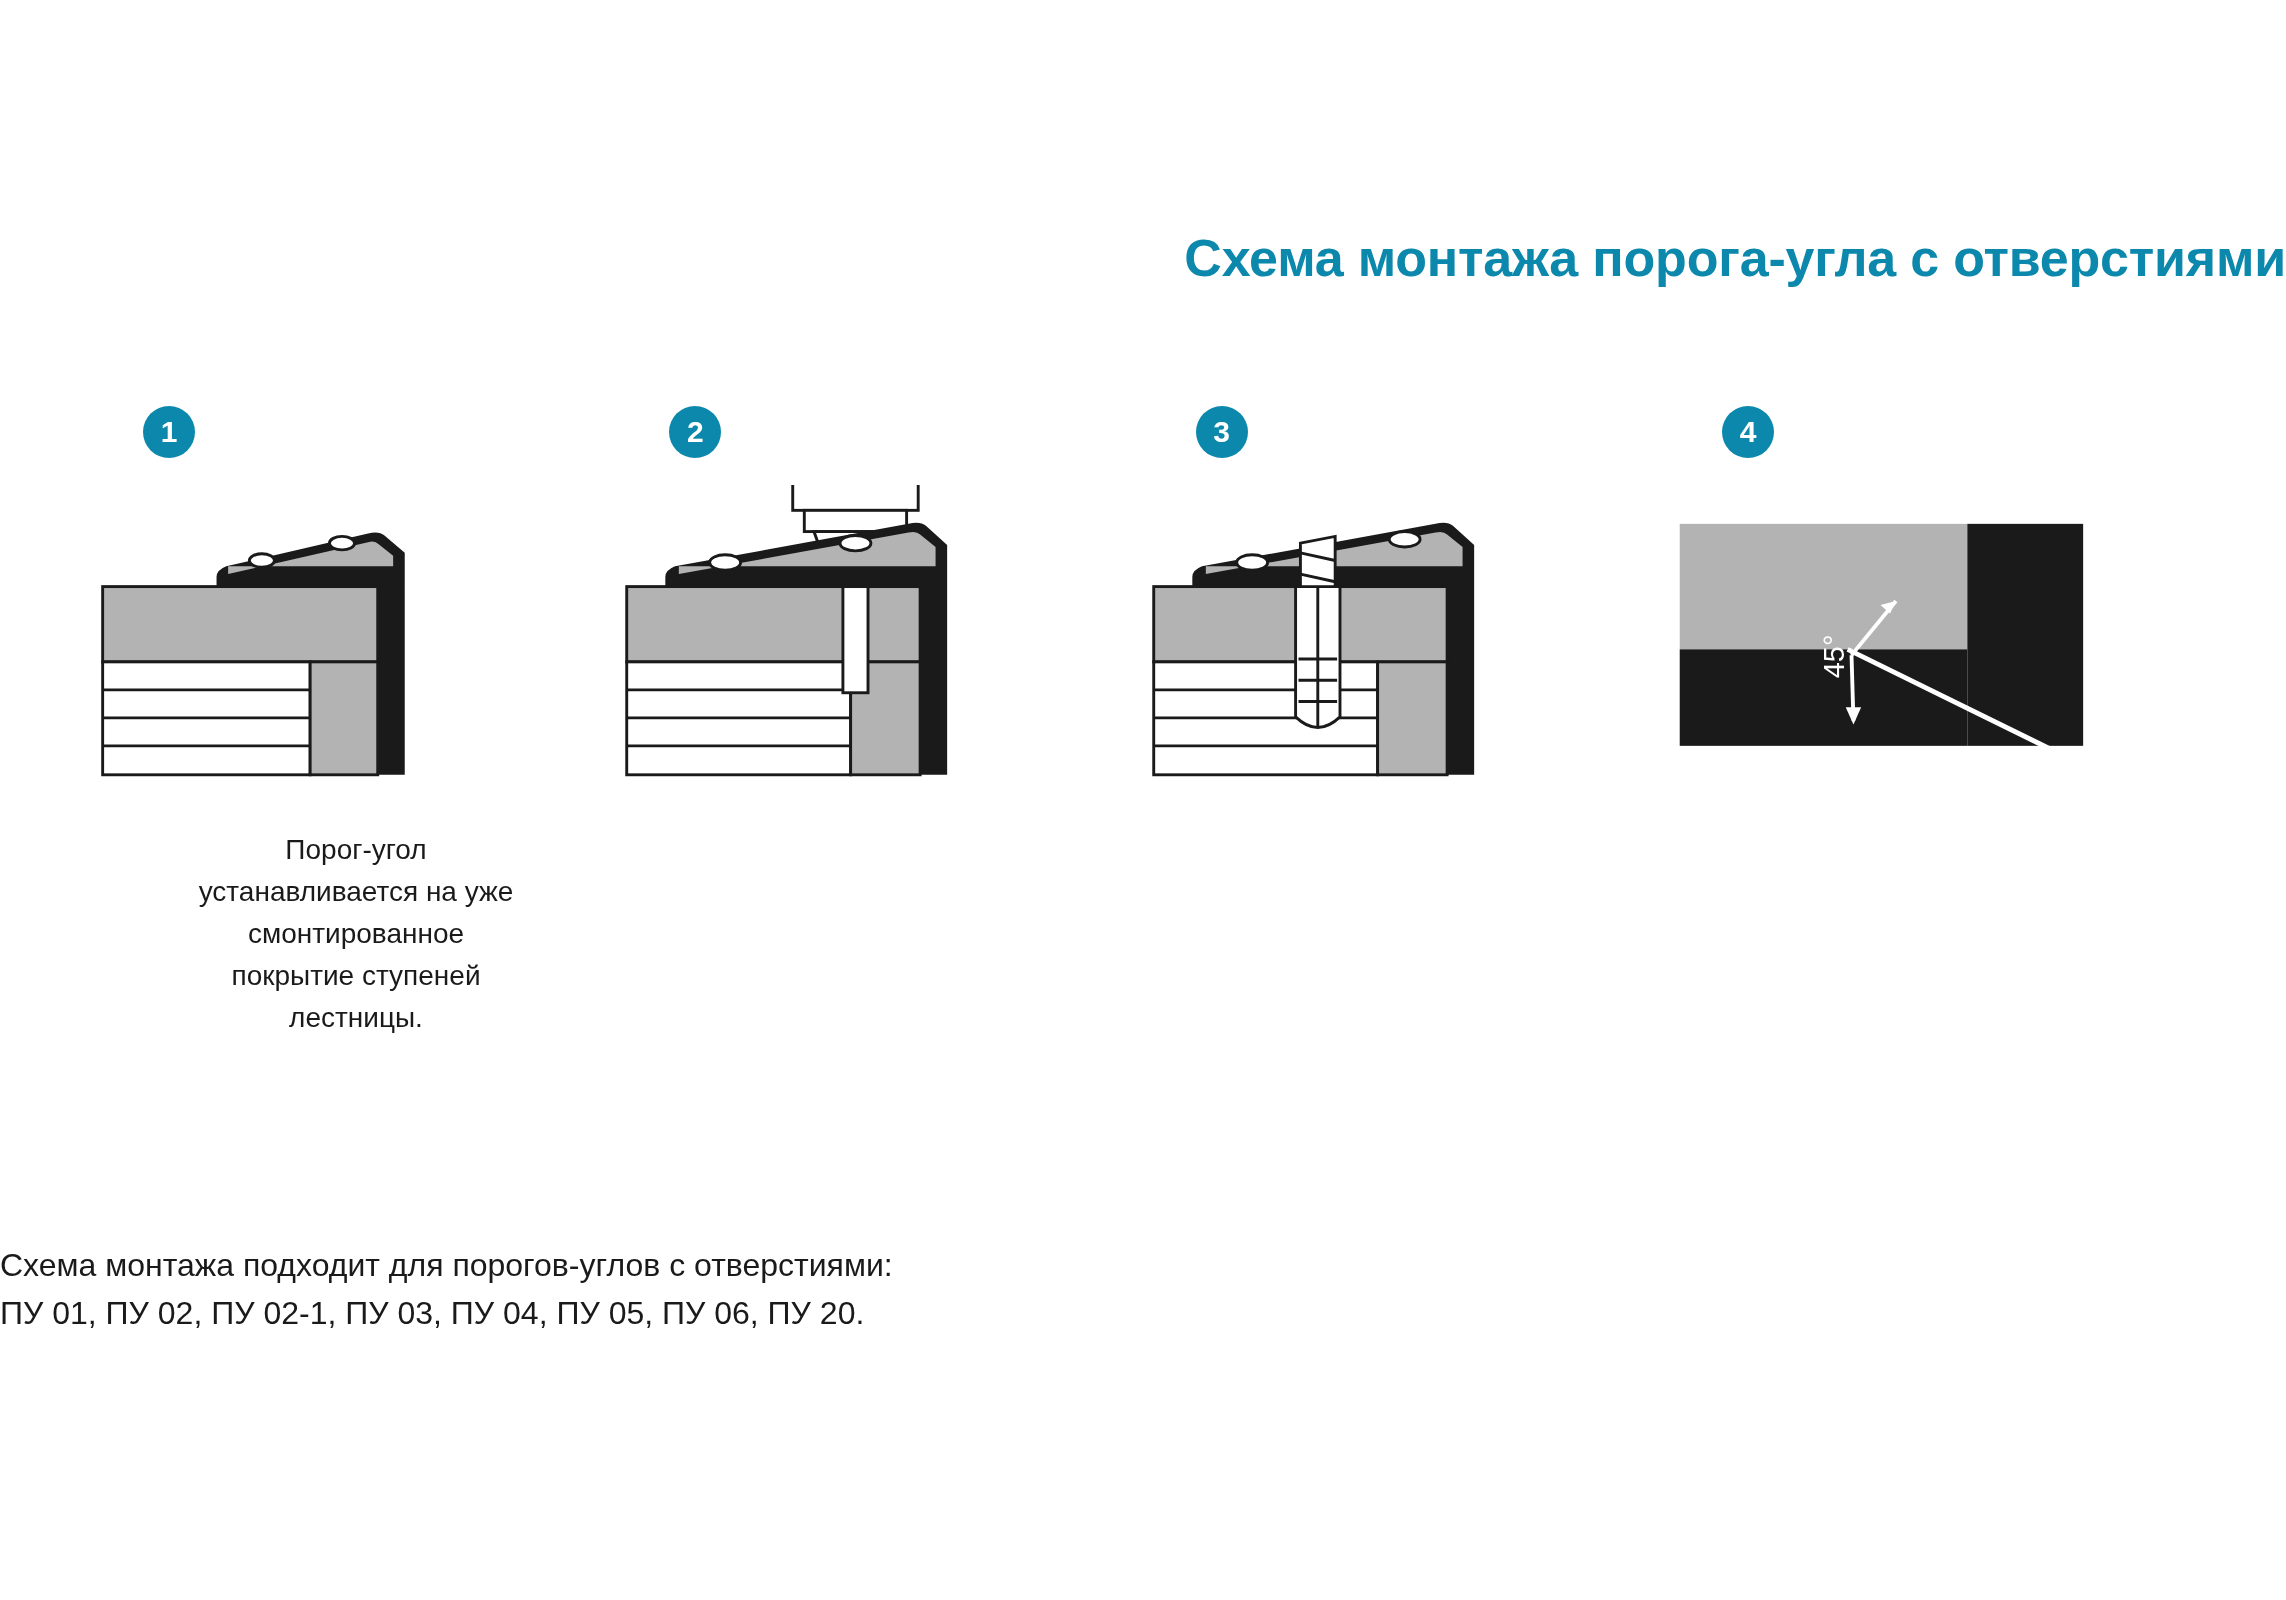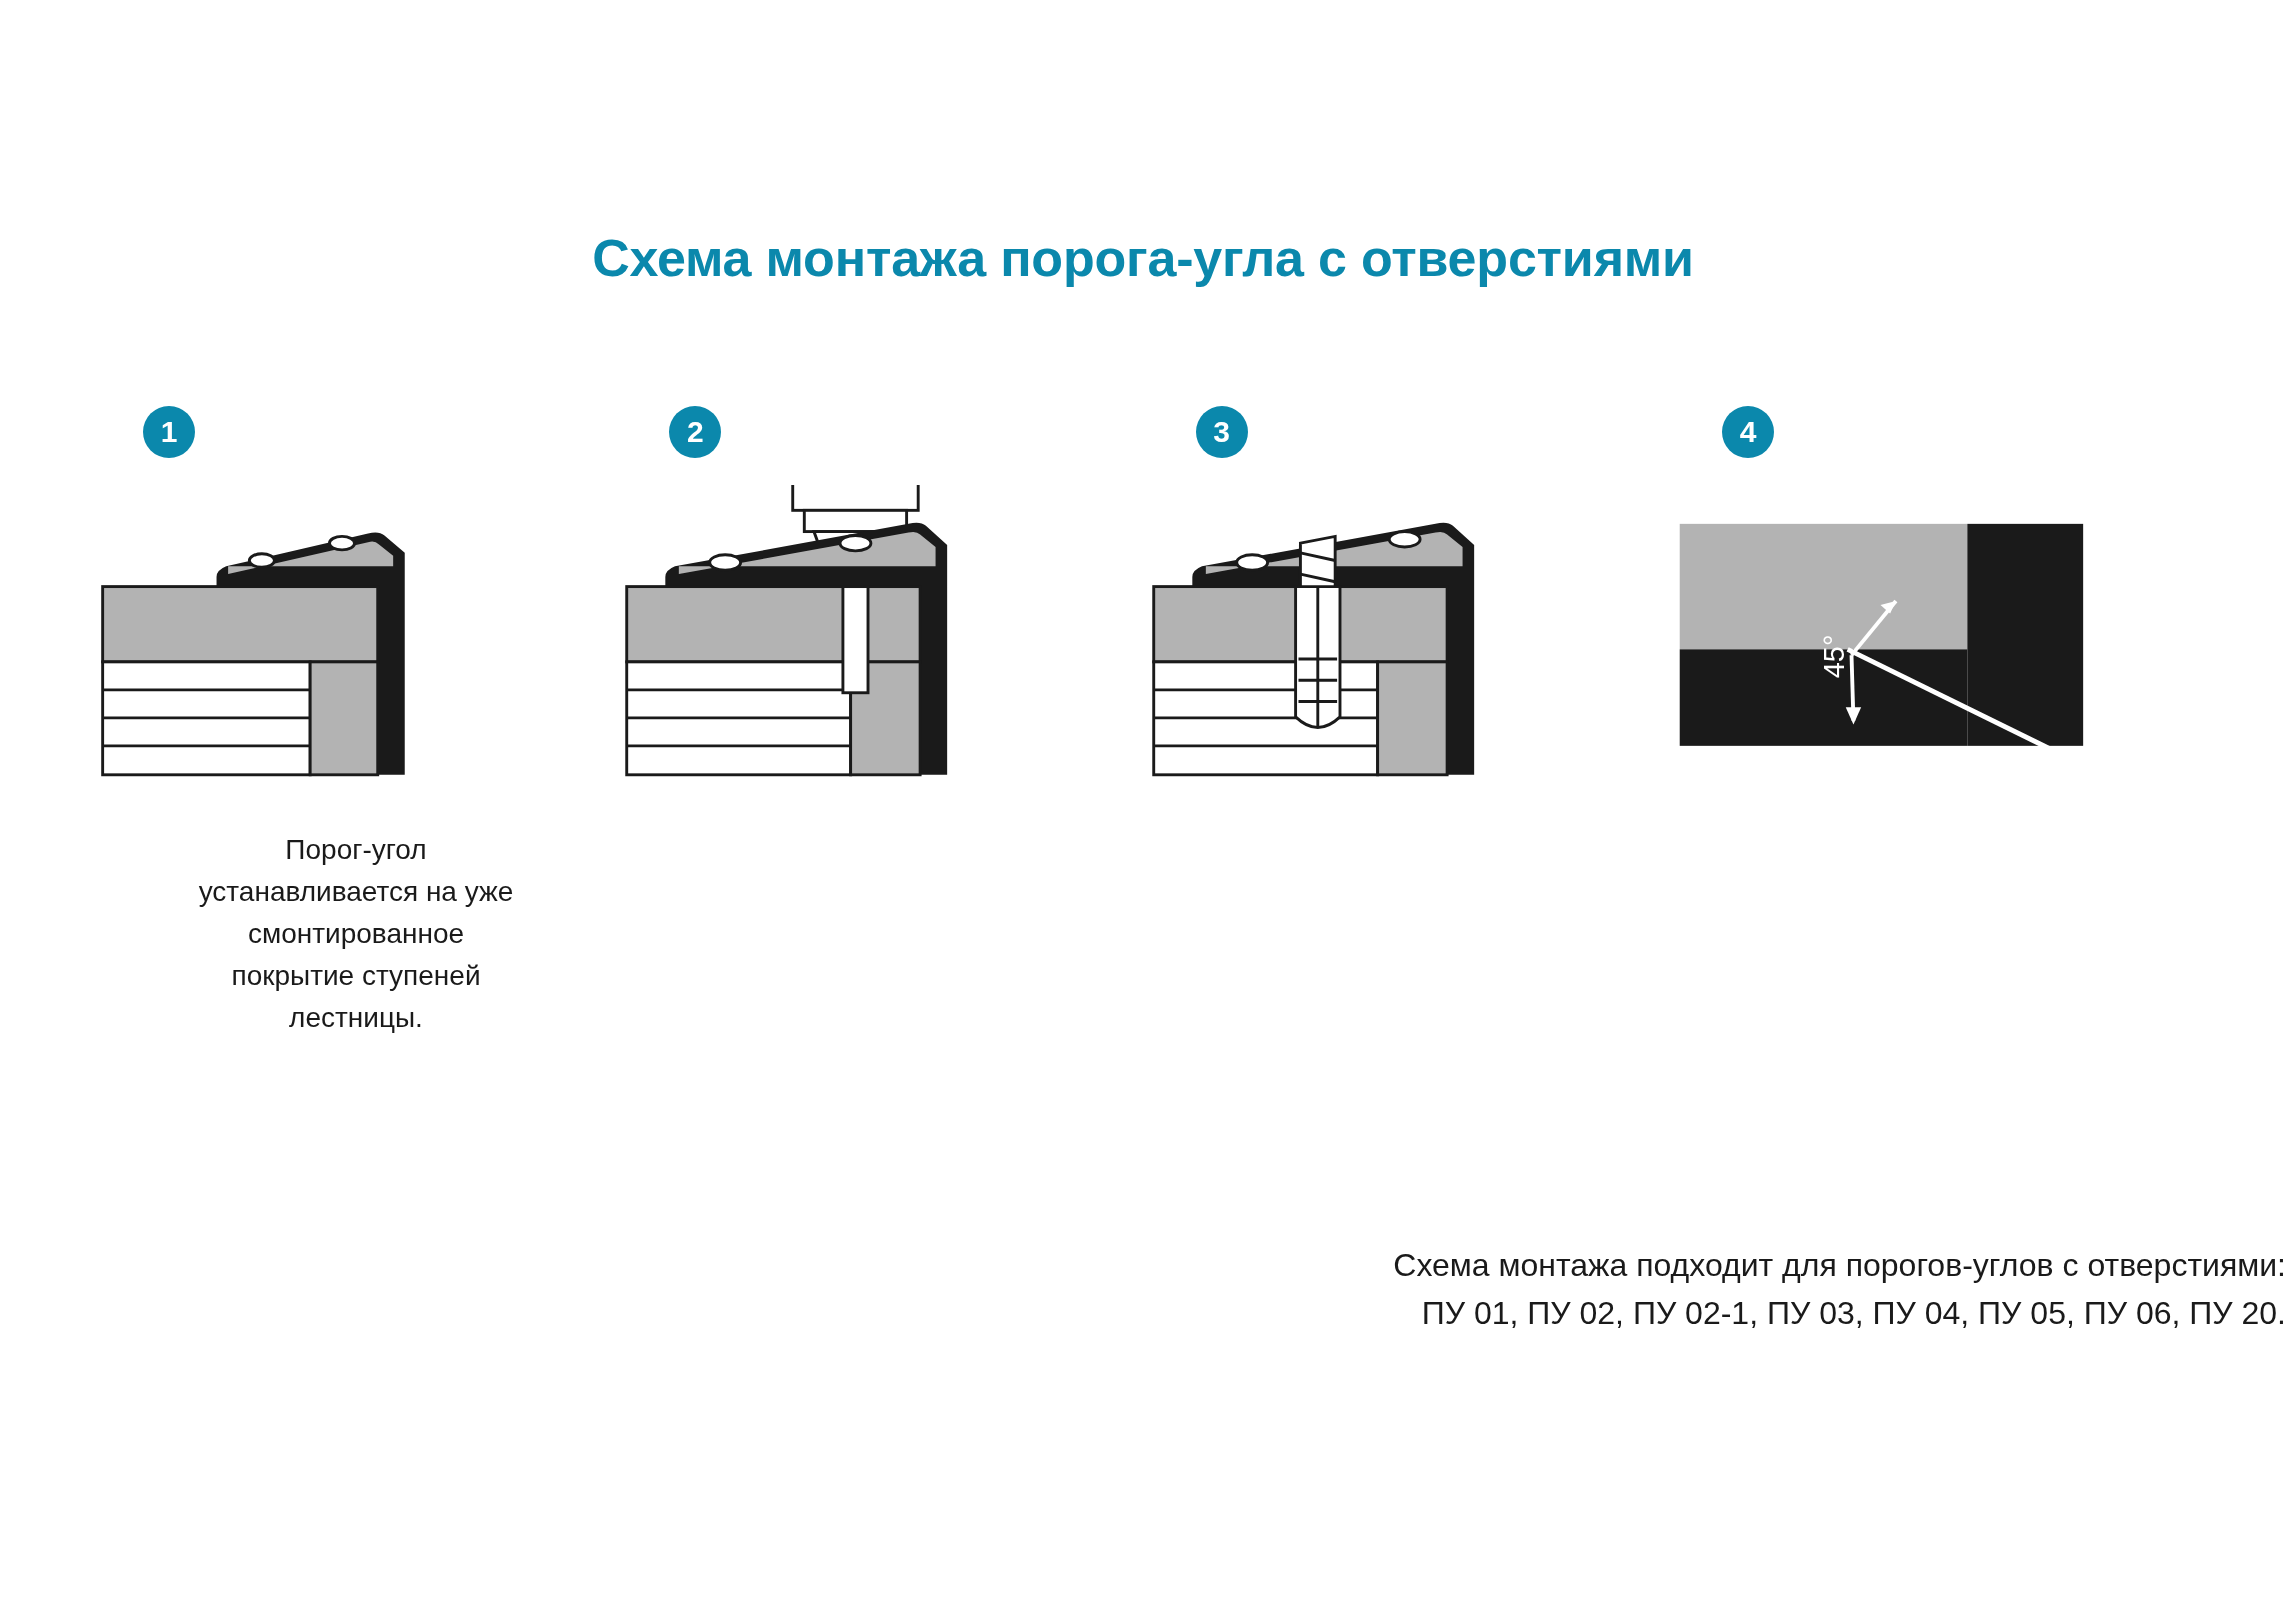--- a/index.html
+++ b/index.html
@@ -19,21 +19,21 @@
     width: 2286px;
     height: 1601px;
     background: #ffffff;
   }
 
   .title {
     position: absolute;
     top: 228px;
     left: 0;
     width: 2286px;
-    text-align: center;
+    text-align: right;
     font-size: 52px;
     font-weight: bold;
     color: #0b88ac;
     letter-spacing: -0.2px;
   }
 
   .steps {
     position: absolute;
     top: 406px;
     left: 93px;
@@ -78,21 +78,21 @@
     line-height: 42px;
     color: #1a1a1a;
     padding: 0 9.7px;
   }
 
   .footer {
     position: absolute;
     top: 1241px;
     left: 0;
     width: 2286px;
-    text-align: right;
+    text-align: left;
     font-size: 32px;
     line-height: 48px;
     color: #1a1a1a;
   }
   .footer div { white-space: pre; }
 </style>
 </head>
 <body>
 
 <div class="page">

